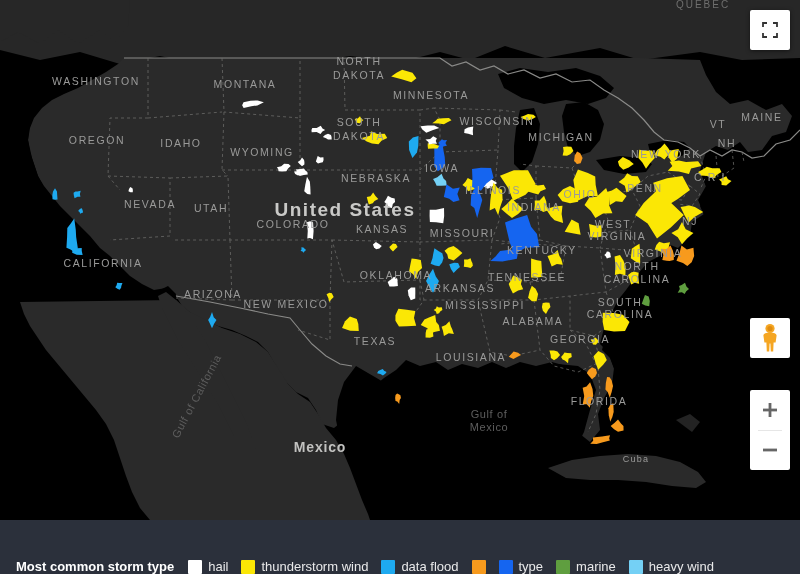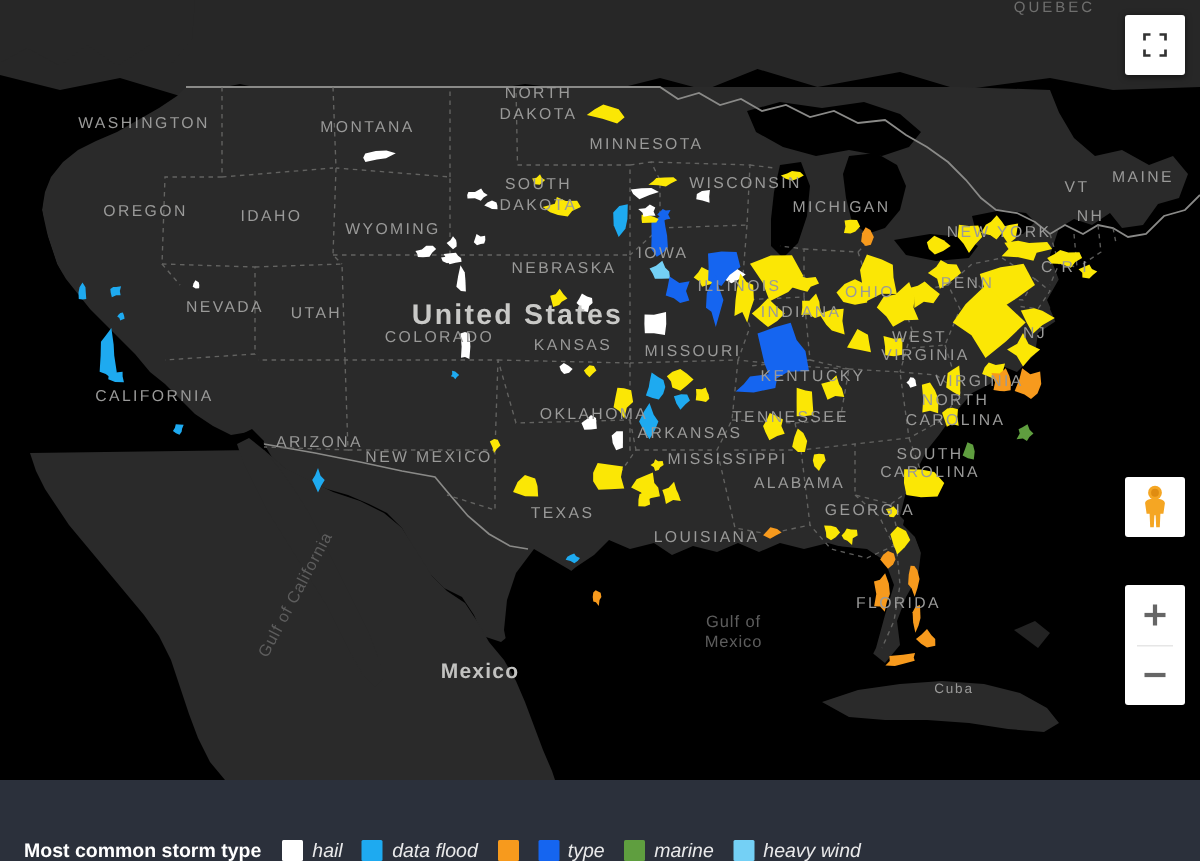--- a/index.html
+++ b/index.html
@@ -48,21 +48,21 @@
        display:flex;flex-direction:column;}
   #zoomctl .zbtn{flex:1;display:flex;align-items:center;justify-content:center;}
   #zoomctl .zsep{height:1px;background:#e6e6e6;margin:0 8px;}
 
   
   #legend{position:absolute;left:0;bottom:0;width:800px;height:54px;
           background:#2b303b;z-index:8;display:flex;align-items:flex-end;}
   #legend-title{color:#ffffff;font-weight:bold;font-size:13px;
           padding:0 14px 0 16px;white-space:nowrap;}
   #legend-items{display:flex;flex-wrap:wrap;align-content:center;
-          row-gap:4px;column-gap:13px;padding-right:8px;font-style:italic;}
+          row-gap:4px;column-gap:13px;padding-right:8px;}
   .leg-item{display:flex;align-items:center;gap:6px;}
   .leg-swatch{width:14px;height:14px;border-radius:1px;flex:none;}
   .leg-label{color:#e9e9ea;font-size:13px;white-space:nowrap;}
 </style>
 </head>
 <body>
 
 <div id="app">
 
   <div id="map">
@@ -421,20 +421,24 @@
   </div>
 
   <div id="legend">
     <div id="legend-title">Most common storm type</div>
     <div id="legend-items">
         <div class="leg-item">
           <span class="leg-swatch" style="background: rgb(255, 255, 255);"></span>
           <span class="leg-label">hail</span>
         </div>
         <div class="leg-item">
+          <span class="leg-swatch" style="background: rgb(251, 231, 5);"></span>
+          <span class="leg-label">thunderstorm wind</span>
+        </div>
+        <div class="leg-item">
           <span class="leg-swatch" style="background: rgb(30, 170, 240);"></span>
           <span class="leg-label">data flood</span>
         </div>
         <div class="leg-item">
           <span class="leg-swatch" style="background: rgb(247, 154, 29);"></span>
         </div>
         <div class="leg-item">
           <span class="leg-swatch" style="background: rgb(21, 101, 240);"></span>
           <span class="leg-label">type</span>
         </div>

